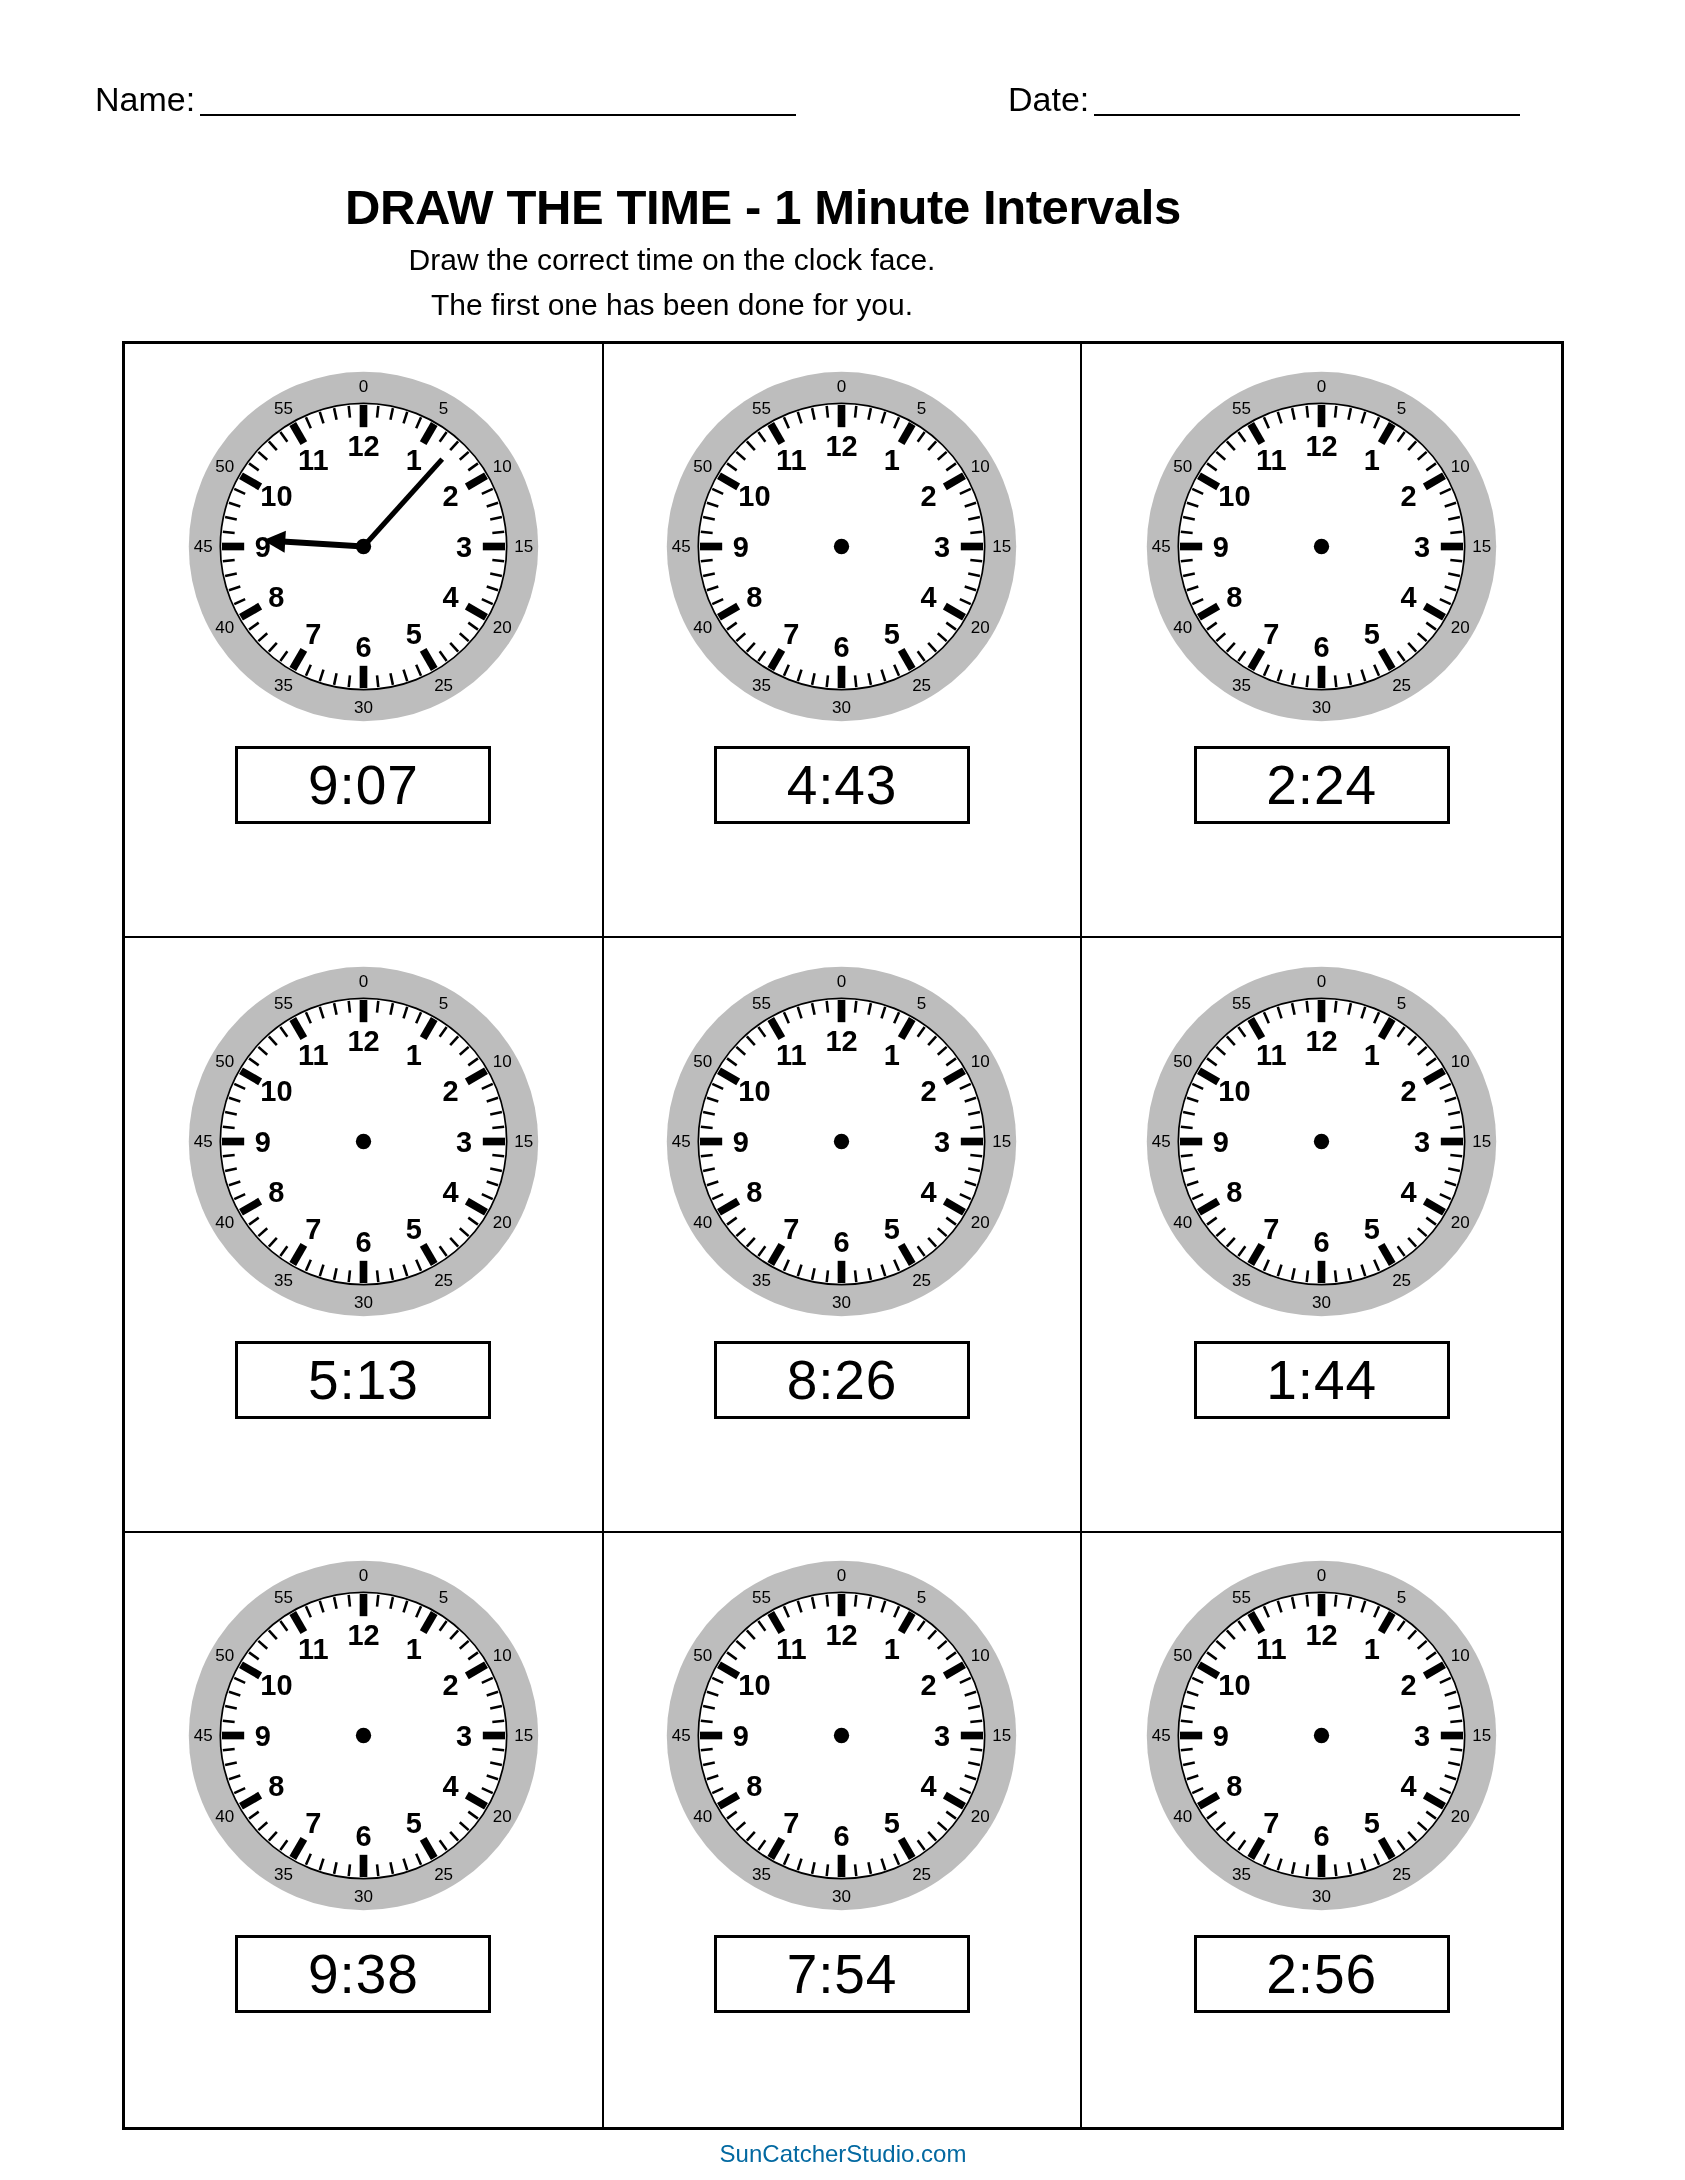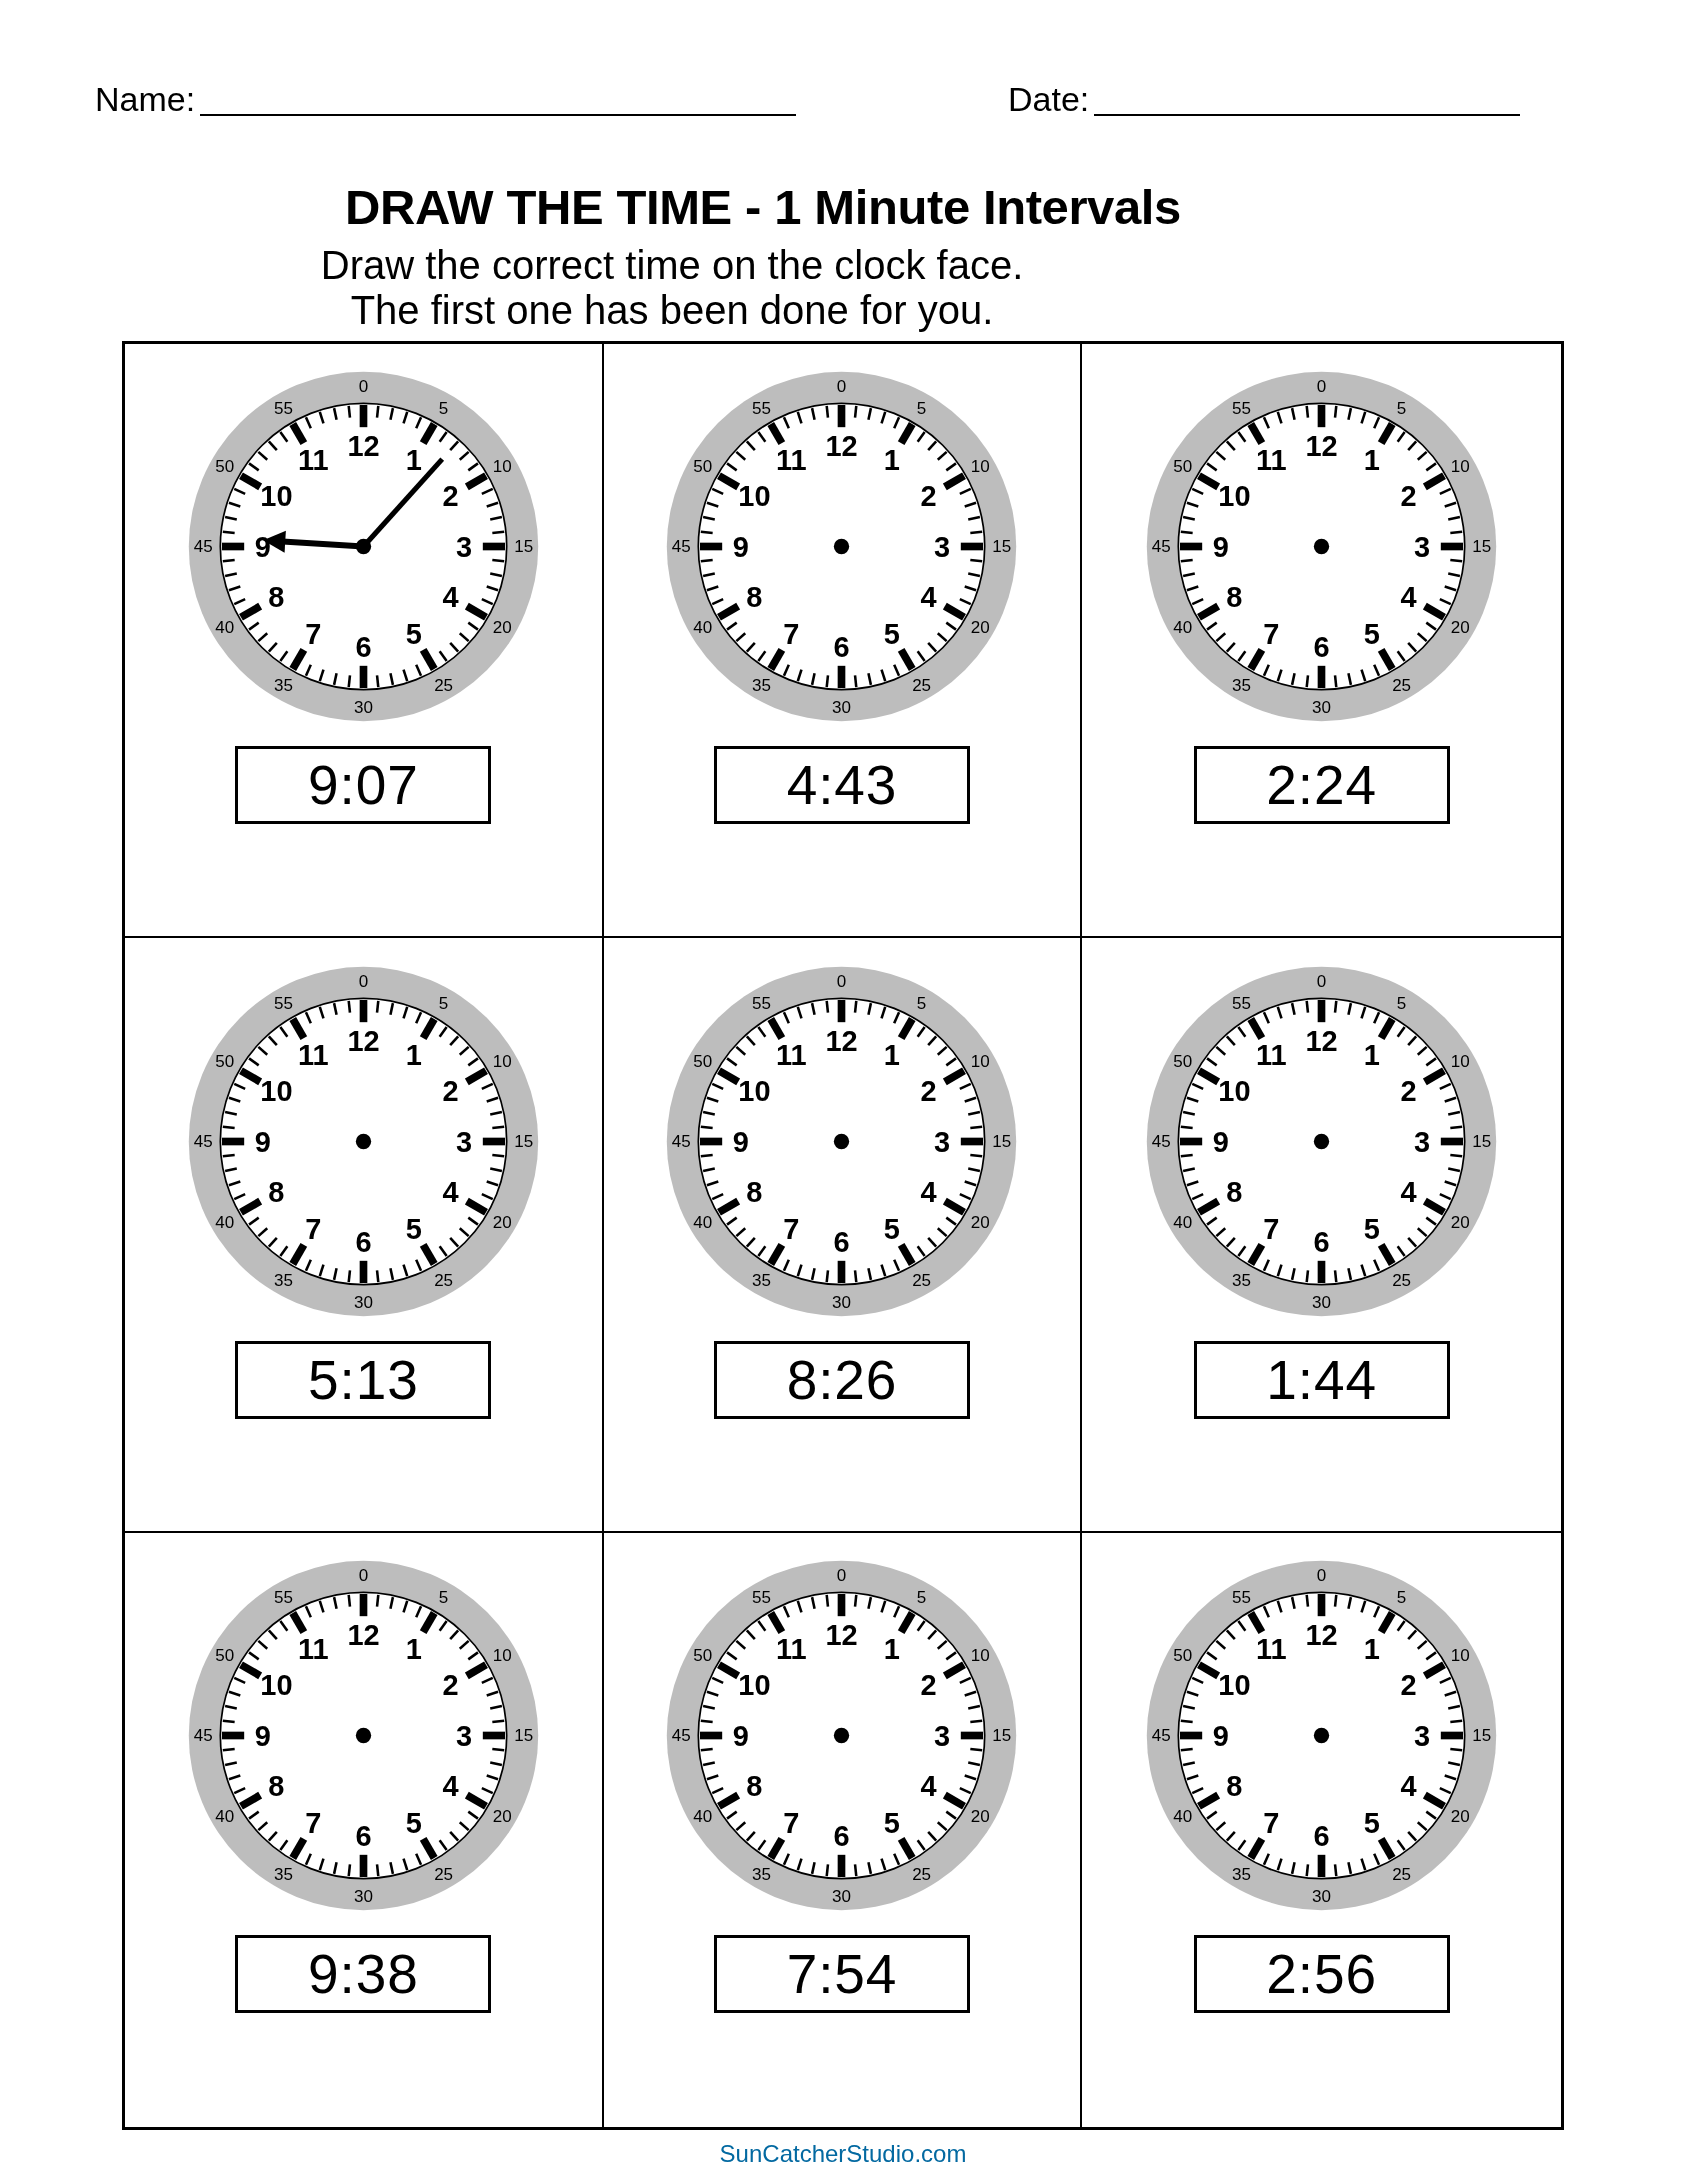--- a/index.html
+++ b/index.html
@@ -61,21 +61,21 @@
     text-align: center;
     font-size: 49px;
     font-weight: bold;
     letter-spacing: -0.4px;
   }
   .subtitle1, .subtitle2 {
     position: absolute;
     left: 0;
     width: 1344px;
     text-align: center;
-    font-size: 40px;
+    font-size: 30px;
   }
   .subtitle1 { top: 243px; }
   .subtitle2 { top: 288px; }
 
   
   .grid {
     position: absolute;
     top: 341px;
     left: 122px;
     width: 1442px;

